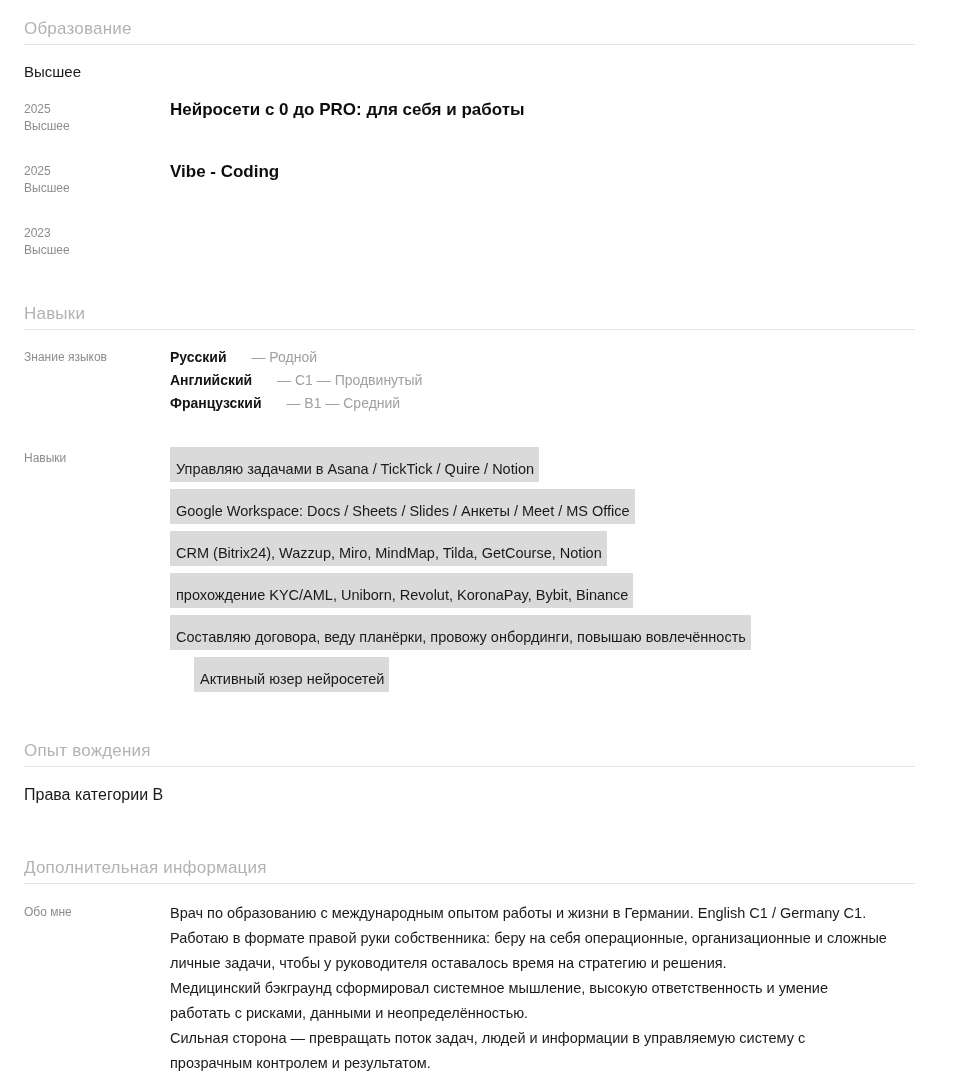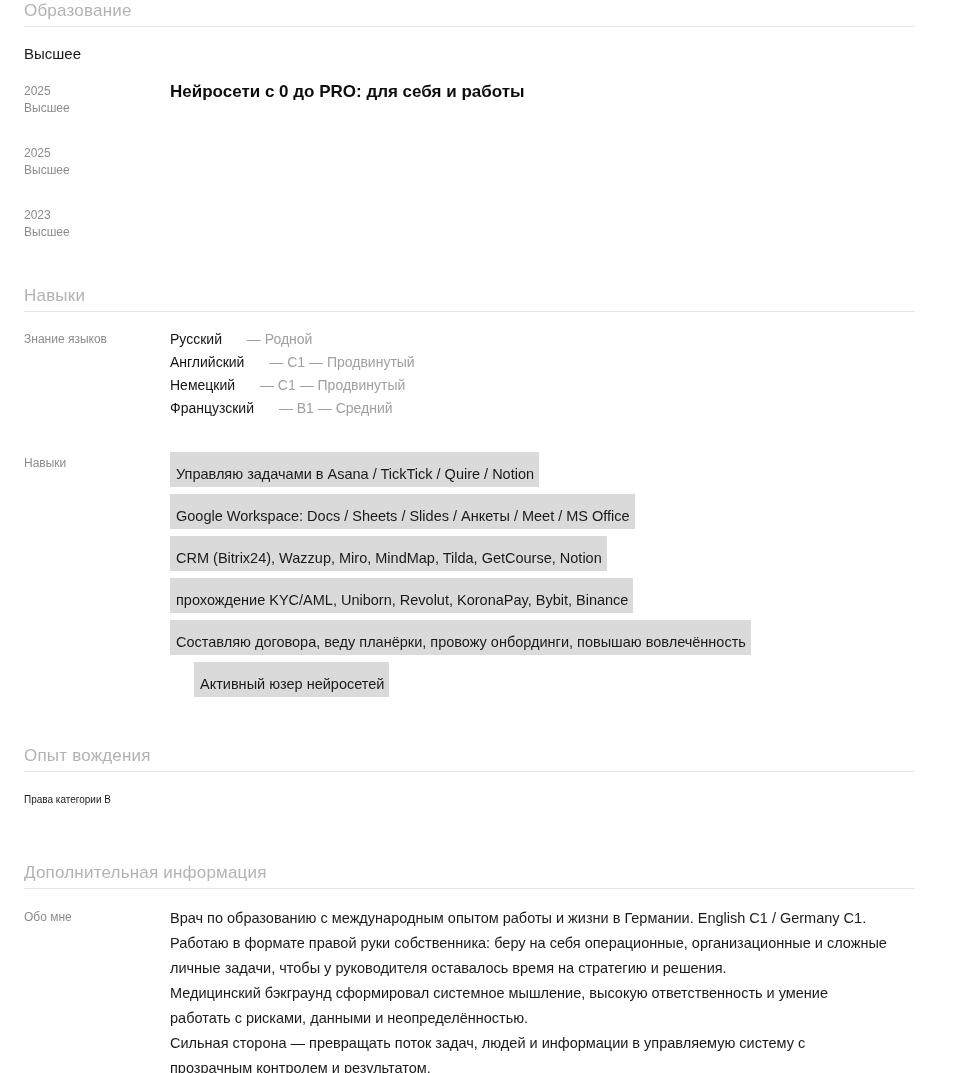--- a/index.html
+++ b/index.html
@@ -98,21 +98,21 @@
 
   
   .lang-line {
     font-size: 14px;
     line-height: 23px;
     color: #8f8f8f;
     white-space: nowrap;
   }
   .lang-name {
     color: #141414;
-    font-weight: normal;
+    font-weight: bold;
   }
   .lang-rest {
     color: #a0a0a0;
     padding-left: 21px;
   }
 
   .tag-list {
     margin: 0;
     padding: 0;
   }
@@ -131,39 +131,39 @@
     line-height: 20px;
     padding: 12px 5px 3px 6px;
     white-space: nowrap;
   }
   .tag-row.indent {
     padding-left: 24px;
   }
 
   
   .plain-line {
-    font-size: 10px;
+    font-size: 16px;
     color: #1a1a1a;
     line-height: 20px;
     margin: 18px 0 0 0;
   }
 
   
   .about-text {
     font-size: 14.5px;
     line-height: 25px;
     color: #1a1a1a;
     max-width: 720px;
   }
   .about-text p {
     margin: 0;
   }
 
   
-  .sec-education { }
+  .sec-education { padding-top: 18px; }
   .sec-skills    { padding-top: 44px; }
   .sec-driving   { padding-top: 48px; }
   .sec-extra     { padding-top: 52px; padding-bottom: 30px; }
 
   .skills-group { margin-top: 16px; }
   .skills-group.second { margin-top: 32px; }
   .about-group { margin-top: 17px; }
 </style>
 </head>
 <body>
@@ -186,20 +186,23 @@
         <div class="row-body">
           <div class="edu-title">Нейросети с 0 до PRO: для себя и работы</div>
         </div>
       </div>
 
       <div class="row edu-item">
         <div class="row-label">
           <span class="year">2025</span>
           <span class="lvl">Высшее</span>
         </div>
+        <div class="row-body">
+          <div class="edu-title">Vibe - Coding</div>
+        </div>
       </div>
 
       <div class="row edu-item">
         <div class="row-label">
           <span class="year">2023</span>
           <span class="lvl">Высшее</span>
         </div>
       </div>
 
     </div>
@@ -211,23 +214,20 @@
 
     <div class="row skills-group">
       <div class="row-label">Знание языков</div>
       <div class="row-body">
 
         <div class="lang-line">
           <span class="lang-name">Русский</span><span class="lang-rest"> — Родной</span>
         </div>
         <div class="lang-line">
           <span class="lang-name">Английский</span><span class="lang-rest"> — C1 — Продвинутый</span>
-        </div>
-        <div class="lang-line">
-          <span class="lang-name">Немецкий</span><span class="lang-rest"> — C1 — Продвинутый</span>
         </div>
         <div class="lang-line">
           <span class="lang-name">Французский</span><span class="lang-rest"> — B1 — Средний</span>
         </div>
 
       </div>
     </div>
 
     <div class="row skills-group second">
       <div class="row-label">Навыки</div>

